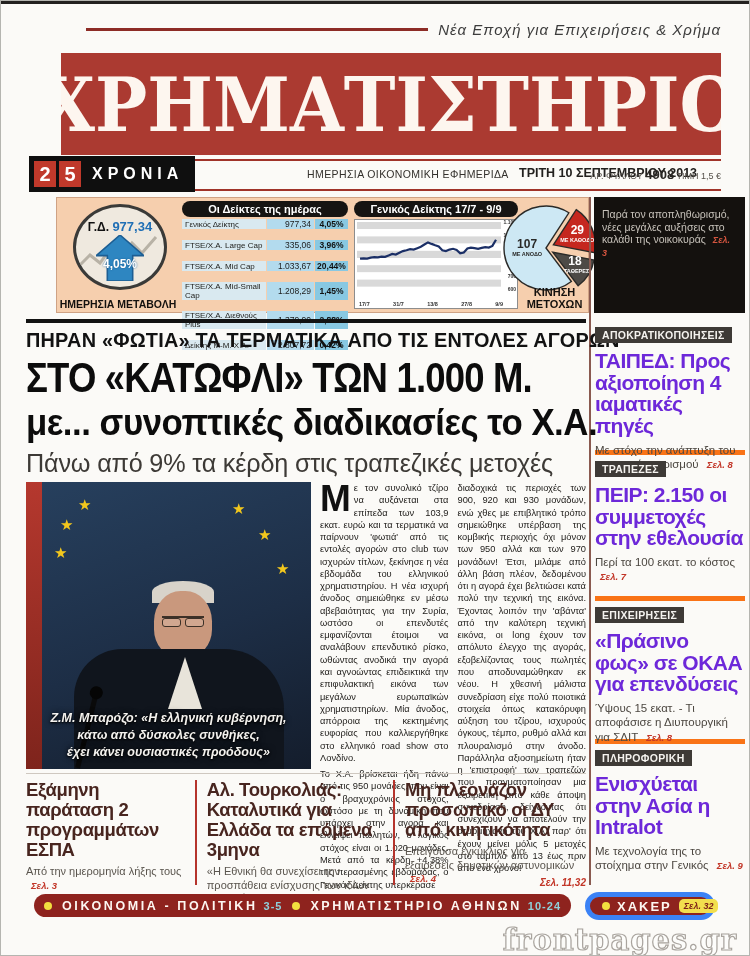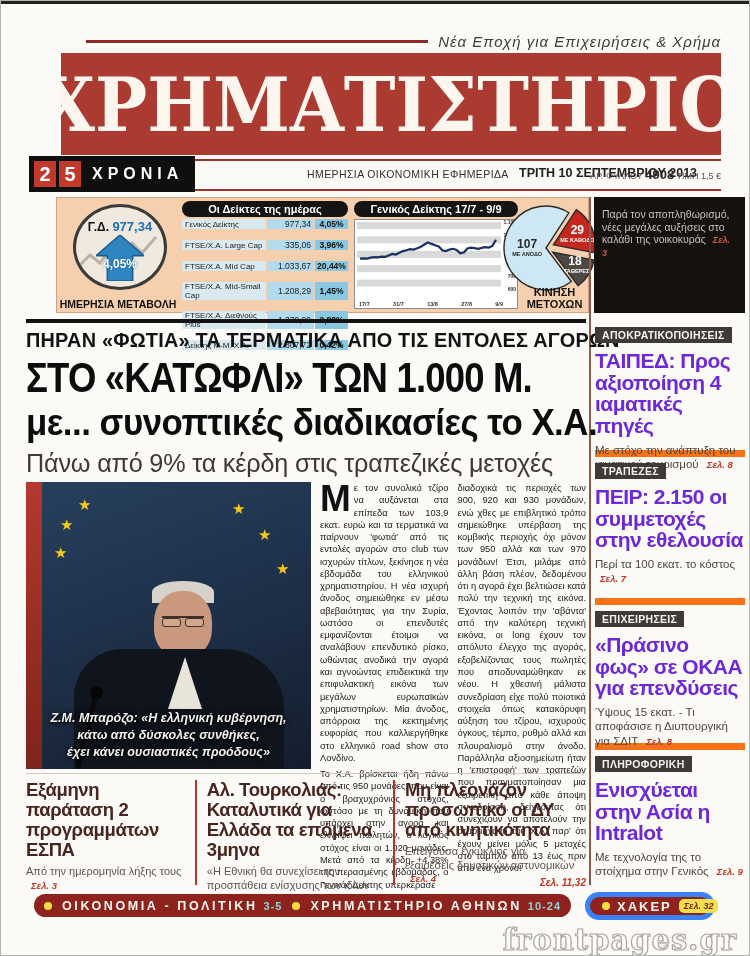--- a/index.html
+++ b/index.html
@@ -1,21 +1,21 @@
 <!DOCTYPE html>
 <html><head>
 <meta charset="utf-8">
 <style>
   html,body{margin:0;padding:0;background:#e8e8e4;}
   .page{position:relative;width:750px;height:956px;background:#fbfaf7;border:1px solid #b5b5b0;
         box-sizing:border-box;overflow:hidden;font-family:"Liberation Sans",sans-serif;color:#1a1a1a;}
   .scan-top{position:absolute;top:0;left:0;right:0;height:3px;background:#23211f;}
 
   
-  .tagline-row{position:absolute;top:32px;left:85px;right:28px;display:flex;align-items:center;gap:10px;}
+  .tagline-row{position:absolute;top:20px;left:85px;right:28px;display:flex;align-items:center;gap:10px;}
   .tagline-rule{flex:1;height:3px;background:#8d2c26;}
   .tagline{font-style:italic;font-size:15px;color:#3c3c3c;letter-spacing:1px;white-space:nowrap;}
 
   
   .masthead{position:absolute;top:52px;left:60px;right:28px;height:102px;background:#ab3a31;
             display:flex;align-items:center;justify-content:center;overflow:hidden;}
   .masthead-title{color:#fdf6ef;font-family:"DejaVu Serif",serif;font-weight:bold;font-size:57px;
             white-space:nowrap;transform:scaleX(1.22) scaleY(1.3);letter-spacing:0px;}
 
   
@@ -70,21 +70,21 @@
   
   .inflation-box{position:absolute;top:196px;left:593px;width:151px;height:116px;background:#14110e;
                  box-sizing:border-box;padding:6px 8px;}
   .inflation-head{color:#f29a1e;font-weight:bold;font-size:19.5px;line-height:1.04;letter-spacing:-.3px;}
   .inflation-sub{color:#c7c2ba;font-size:10.5px;line-height:1.2;margin-top:5px;}
   .inflation-ref{color:#d4553f;font-weight:bold;font-style:italic;font-size:9px;margin-left:4px;}
 
   
   .v-sep{position:absolute;top:196px;left:588px;width:2px;height:688px;background:#8a5a50;}
   .sidebar{position:absolute;top:320px;left:594px;width:150px;}
-  .side-section{border-bottom:7px solid #f97316;padding:4px 0 6px 0;}
+  .side-section{border-bottom:5px solid #f97316;padding:4px 0 6px 0;}
   .side-section:last-child{border-bottom:none;}
   .side-label{display:inline-block;background:#3e3a36;color:#f5f3ef;font-weight:bold;font-size:10.5px;
               padding:2px 7px;letter-spacing:.3px;}
   .side-head{font-weight:bold;font-size:21px;line-height:1.03;color:#6d28d9;margin-top:7px;letter-spacing:-.5px;}
   .side-sub{font-size:11.5px;color:#4c4741;line-height:1.25;margin-top:6px;}
   .pageref{color:#c23527;font-weight:bold;font-style:italic;font-size:9.5px;white-space:nowrap;margin-left:5px;}
   .s1{height:119px;} .s2{height:131px;} .s3{height:128px;} .s4{height:140px;}
 
   
   .kicker-rule{position:absolute;top:318px;left:25px;width:560px;height:4px;background:#121212;}

